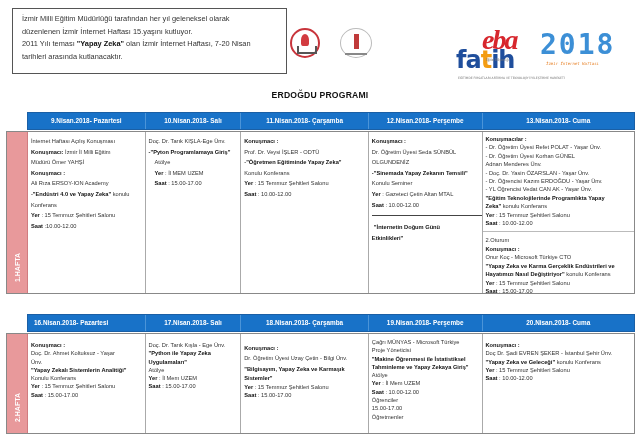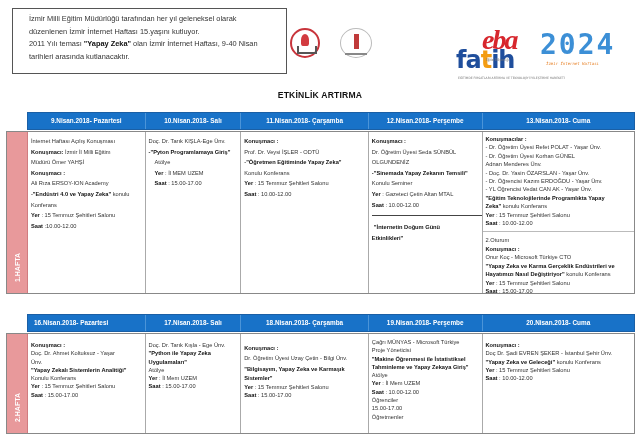--- a/index.html
+++ b/index.html
@@ -1,21 +1,21 @@
 <!DOCTYPE html>
 <html><head>
 <meta charset="utf-8">
 <style>
   * { box-sizing: border-box; margin: 0; padding: 0; }
   html, body { width: 640px; height: 447px; background: #ffffff; overflow: hidden; }
   body { font-family: "Liberation Sans", sans-serif; color: #222; position: relative; }
 
   .intro-box {
     position: absolute; left: 12px; top: 8px; width: 275px; height: 66px;
-    border: 1px solid #555; padding: 4px 16px;
+    border: 1px solid #555; padding: 4px 9px;
     font-size: 7.4px; line-height: 12.5px; color: #333;
   }
   .intro-box b { color: #111; }
 
   .logos { position: absolute; top: 22px; left: 290px; width: 345px; height: 50px; }
   .logo { position: absolute; }
   .logo-meb1 { left: 0px; top: 6px; width: 30px; height: 30px; border-radius: 50%;
     border: 2px solid #c8343b; }
   .logo-meb1::before { content: ""; position: absolute; left: 9px; top: 4px; width: 8px; height: 12px;
     background: #d23b40; border-radius: 50% 50% 20% 20%; }
@@ -74,33 +74,33 @@
   .split { border-top: 1px solid #bbb; margin: 4px -3px 4px -3px; }
 
   .c1 { width: 118px; } .c2 { width: 96px; } .c3 { width: 128px; } .c4 { width: 114px; } .c5 { width: 152px; }
 </style>
 </head>
 <body>
 
 <div class="intro-box">
   <div>İzmir Milli Eğitim Müdürlüğü tarafından her yıl geleneksel olarak</div>
   <div>düzenlenen İzmir İnternet Haftası 15.yaşını kutluyor.</div>
-  <div><span>2011 Yılı teması </span><b>"Yapay Zeka"</b><span> olan İzmir İnternet Haftası, 9-40 Nisan</span></div>
+  <div><span>2011 Yılı teması </span><b>"Yapay Zeka"</b><span> olan İzmir İnternet Haftası, 7-20 Nisan</span></div>
   <div>tarihleri arasında kutlanacaktır.</div>
 </div>
 
 <div class="logos">
   <div class="logo logo-meb1"></div>
   <div class="logo logo-meb2"></div>
   <div class="logo logo-fatih">fa<span class="t">t</span>ih<span class="fa-sub">EĞİTİMDE FIRSATLARI ARTIRMA VE TEKNOLOJİYİ İYİLEŞTİRME HAREKETİ</span></div>
   <div class="logo logo-eba"><span>eba</span><span class="eba-sub">Eğitim Bilişim Ağı</span></div>
-  <div class="logo logo-2018"><span>2024</span><span class="y-sub">İzmir İnternet Haftası</span></div>
-</div>
-
-<div class="page-title">ETKİNLİK ARTIRMA</div>
+  <div class="logo logo-2018"><span>2018</span><span class="y-sub">İzmir İnternet Haftası</span></div>
+</div>
+
+<div class="page-title">ERDOĞDU PROGRAMI</div>
 
 <div class="week-head" style="top:112px;">
   <div class="hcell c1">9.Nisan.2018- Pazartesi</div>
   <div class="hcell c2">10.Nisan.2018- Salı</div>
   <div class="hcell c3">11.Nisan.2018- Çarşamba</div>
   <div class="hcell c4">12.Nisan.2018- Perşembe</div>
   <div class="hcell c5">13.Nisan.2018- Cuma</div>
 </div>
 <div class="week-body wk1" style="top:131px; height:163px;">
   <div class="week-label">

